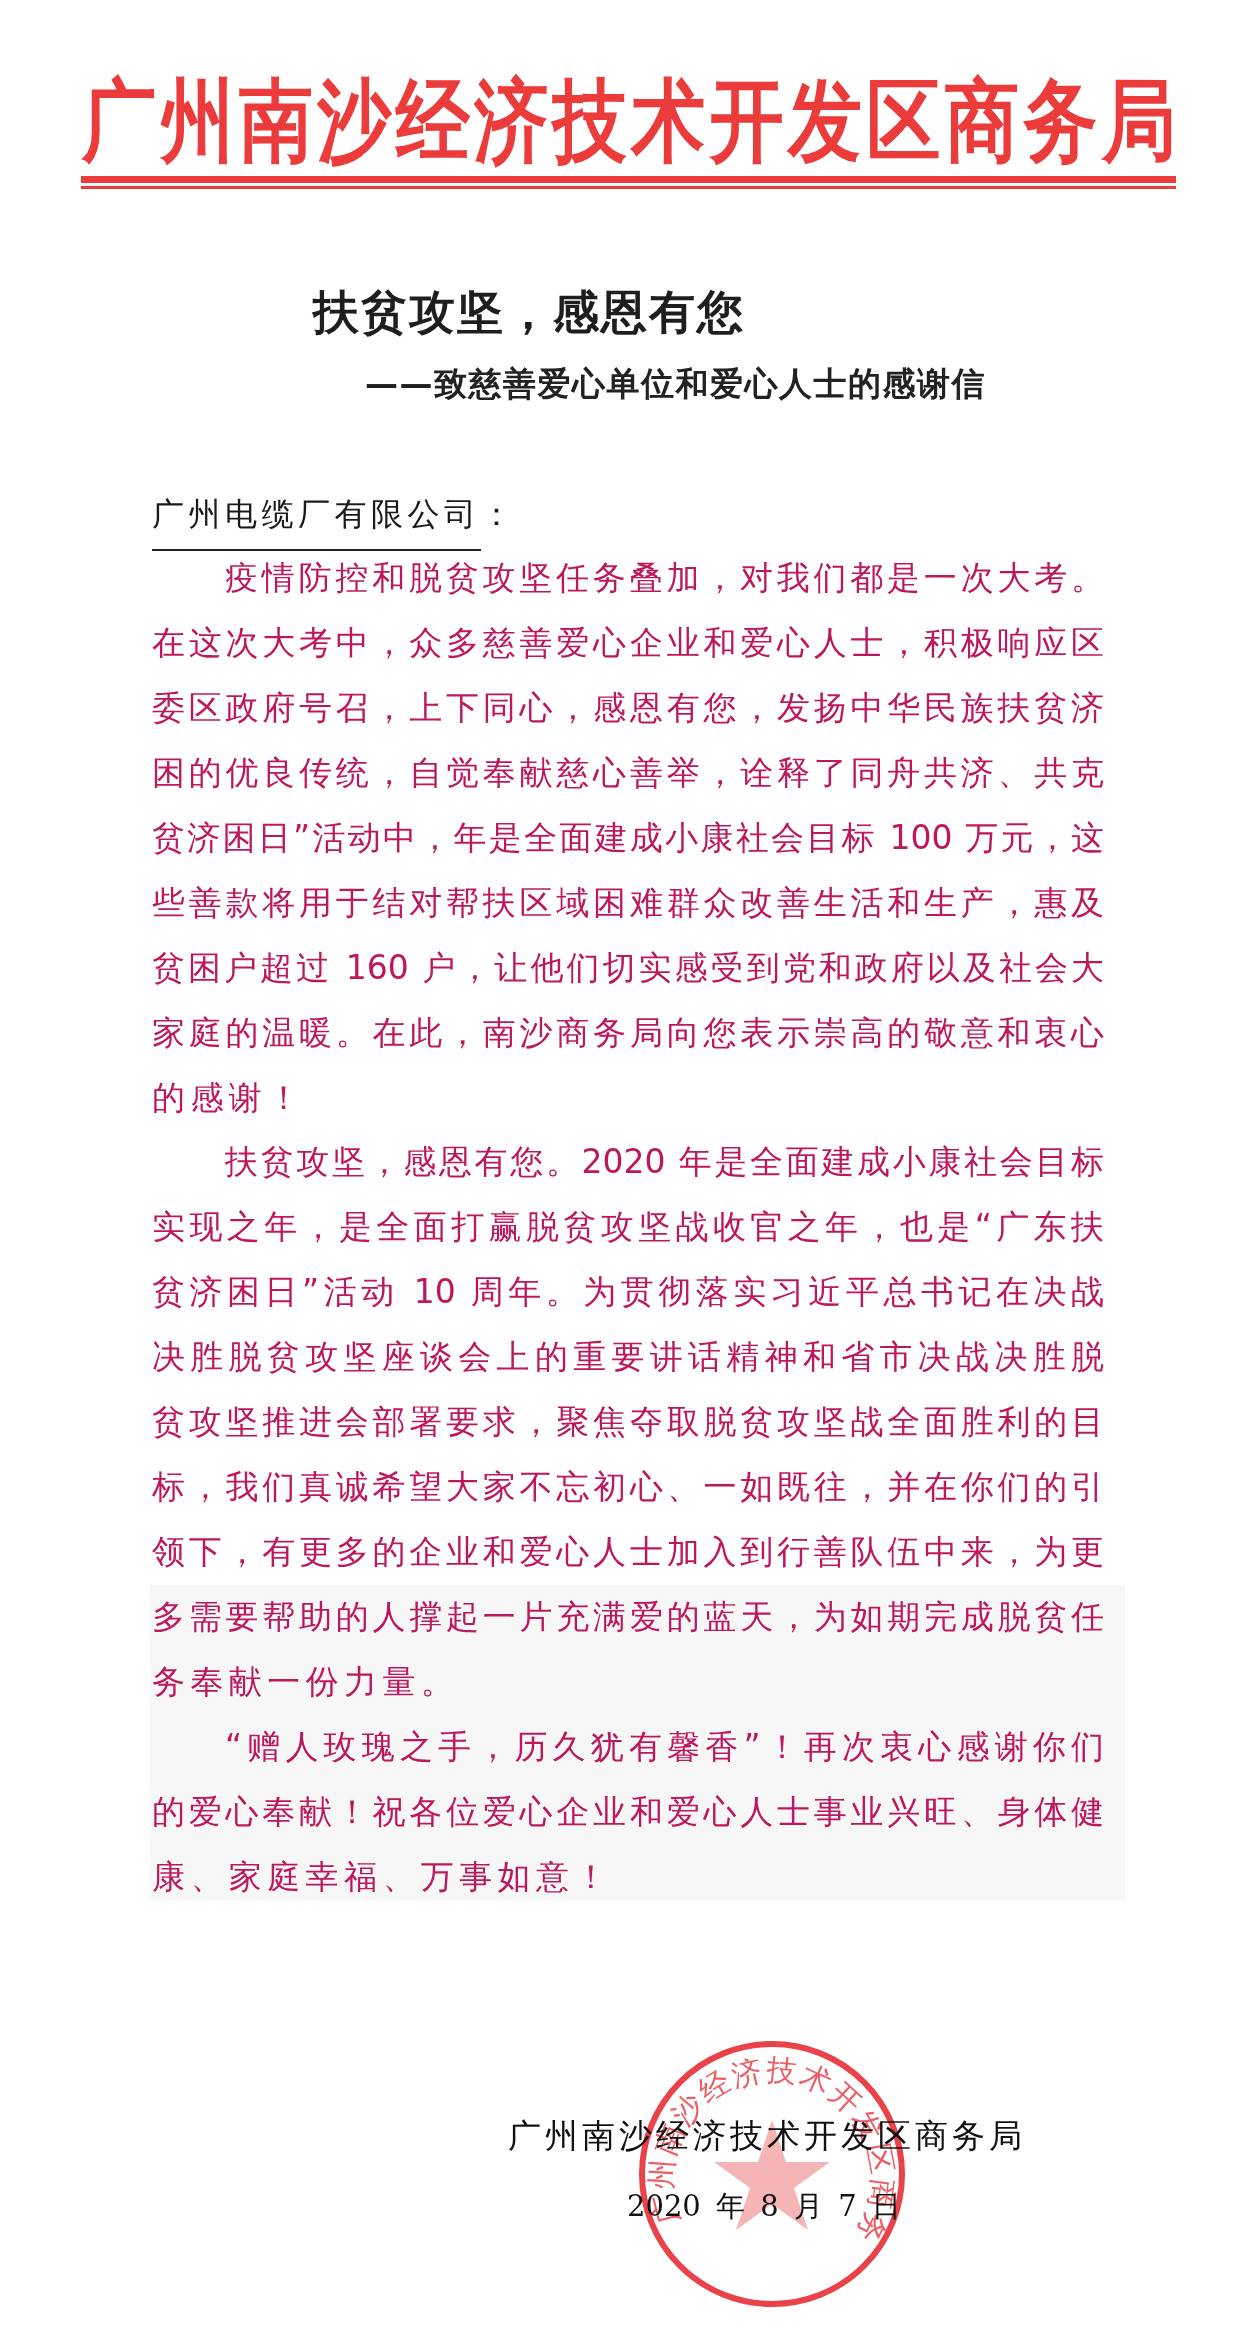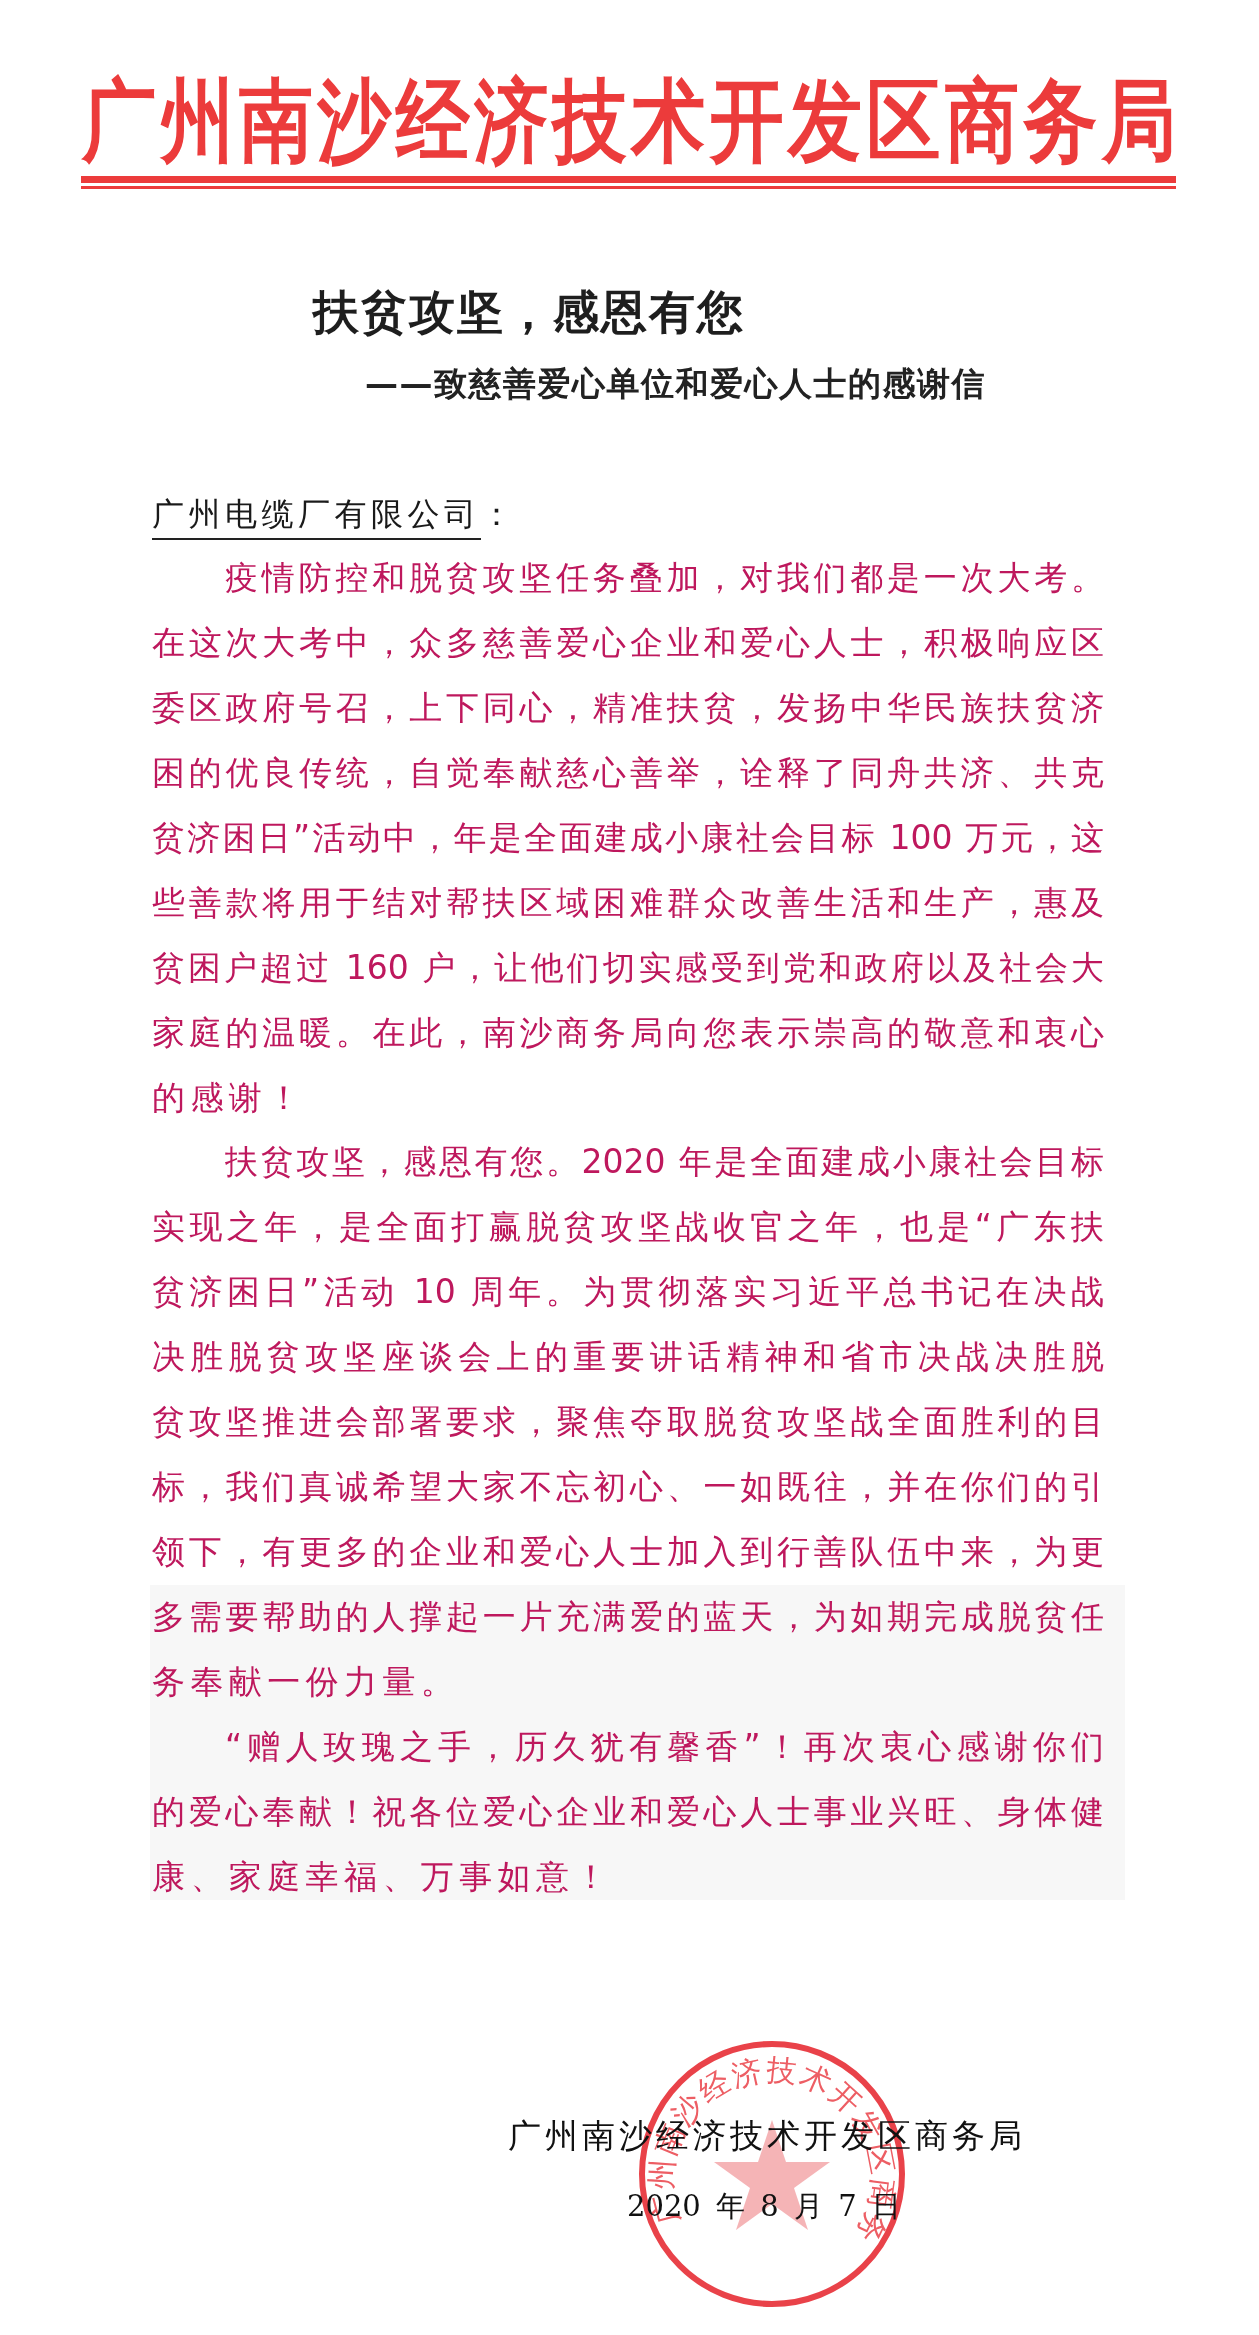--- a/index.html
+++ b/index.html
@@ -36,21 +36,21 @@
     letter-spacing: 1.5px; white-space: nowrap; margin-left: 32px;
   }
 
   .gray-band { left: 150px; top: 1585px; width: 975px; height: 315px; background: #f7f7f7; }
 
   .salutation {
     left: 152px; top: 494px; font-size: 32px; line-height: 40px;
     letter-spacing: 4.5px; white-space: nowrap;
     font-family: "DejaVu Sans", "Liberation Sans", sans-serif; font-weight: normal;
   }
-  .salutation .name { border-bottom: 2px solid #222; padding-bottom: 5px; }
+  .salutation .name { border-bottom: 2px solid #222; padding-bottom: 16px; }
 
   .body-text {
     left: 152px; top: 546px; width: 952px;
     font-family: "DejaVu Sans", "Liberation Sans", sans-serif;
     font-size: 33px; color: #be185d;
   }
   .line {
     height: 64.95px; line-height: 64.95px; white-space: nowrap;
     text-align: justify; text-align-last: justify; overflow: hidden;
   }
@@ -101,21 +101,21 @@
 <div class="abs gray-band"></div>
 
 <div class="abs salutation">
   <span class="name">广州电缆厂有限公司</span><span>：</span>
 </div>
 
 <div class="abs body-text">
   <div>
     <div class="line indent">疫情防控和脱贫攻坚任务叠加，对我们都是一次大考。</div>
     <div class="line">在这次大考中，众多慈善爱心企业和爱心人士，积极响应区</div>
-    <div class="line">委区政府号召，上下同心，精准扶贫，发扬中华民族扶贫济</div>
+    <div class="line">委区政府号召，上下同心，感恩有您，发扬中华民族扶贫济</div>
     <div class="line">困的优良传统，自觉奉献慈心善举，诠释了同舟共济、共克</div>
     <div class="line">贫济困日”活动中，年是全面建成小康社会目标 100 万元，这</div>
     <div class="line">些善款将用于结对帮扶区域困难群众改善生活和生产，惠及</div>
     <div class="line">贫困户超过 160 户，让他们切实感受到党和政府以及社会大</div>
     <div class="line">家庭的温暖。在此，南沙商务局向您表示崇高的敬意和衷心</div>
     <div class="line last">的感谢！</div>
   </div>
   <div>
     <div class="line indent">扶贫攻坚，感恩有您。2020 年是全面建成小康社会目标</div>
     <div class="line">实现之年，是全面打赢脱贫攻坚战收官之年，也是“广东扶</div>

